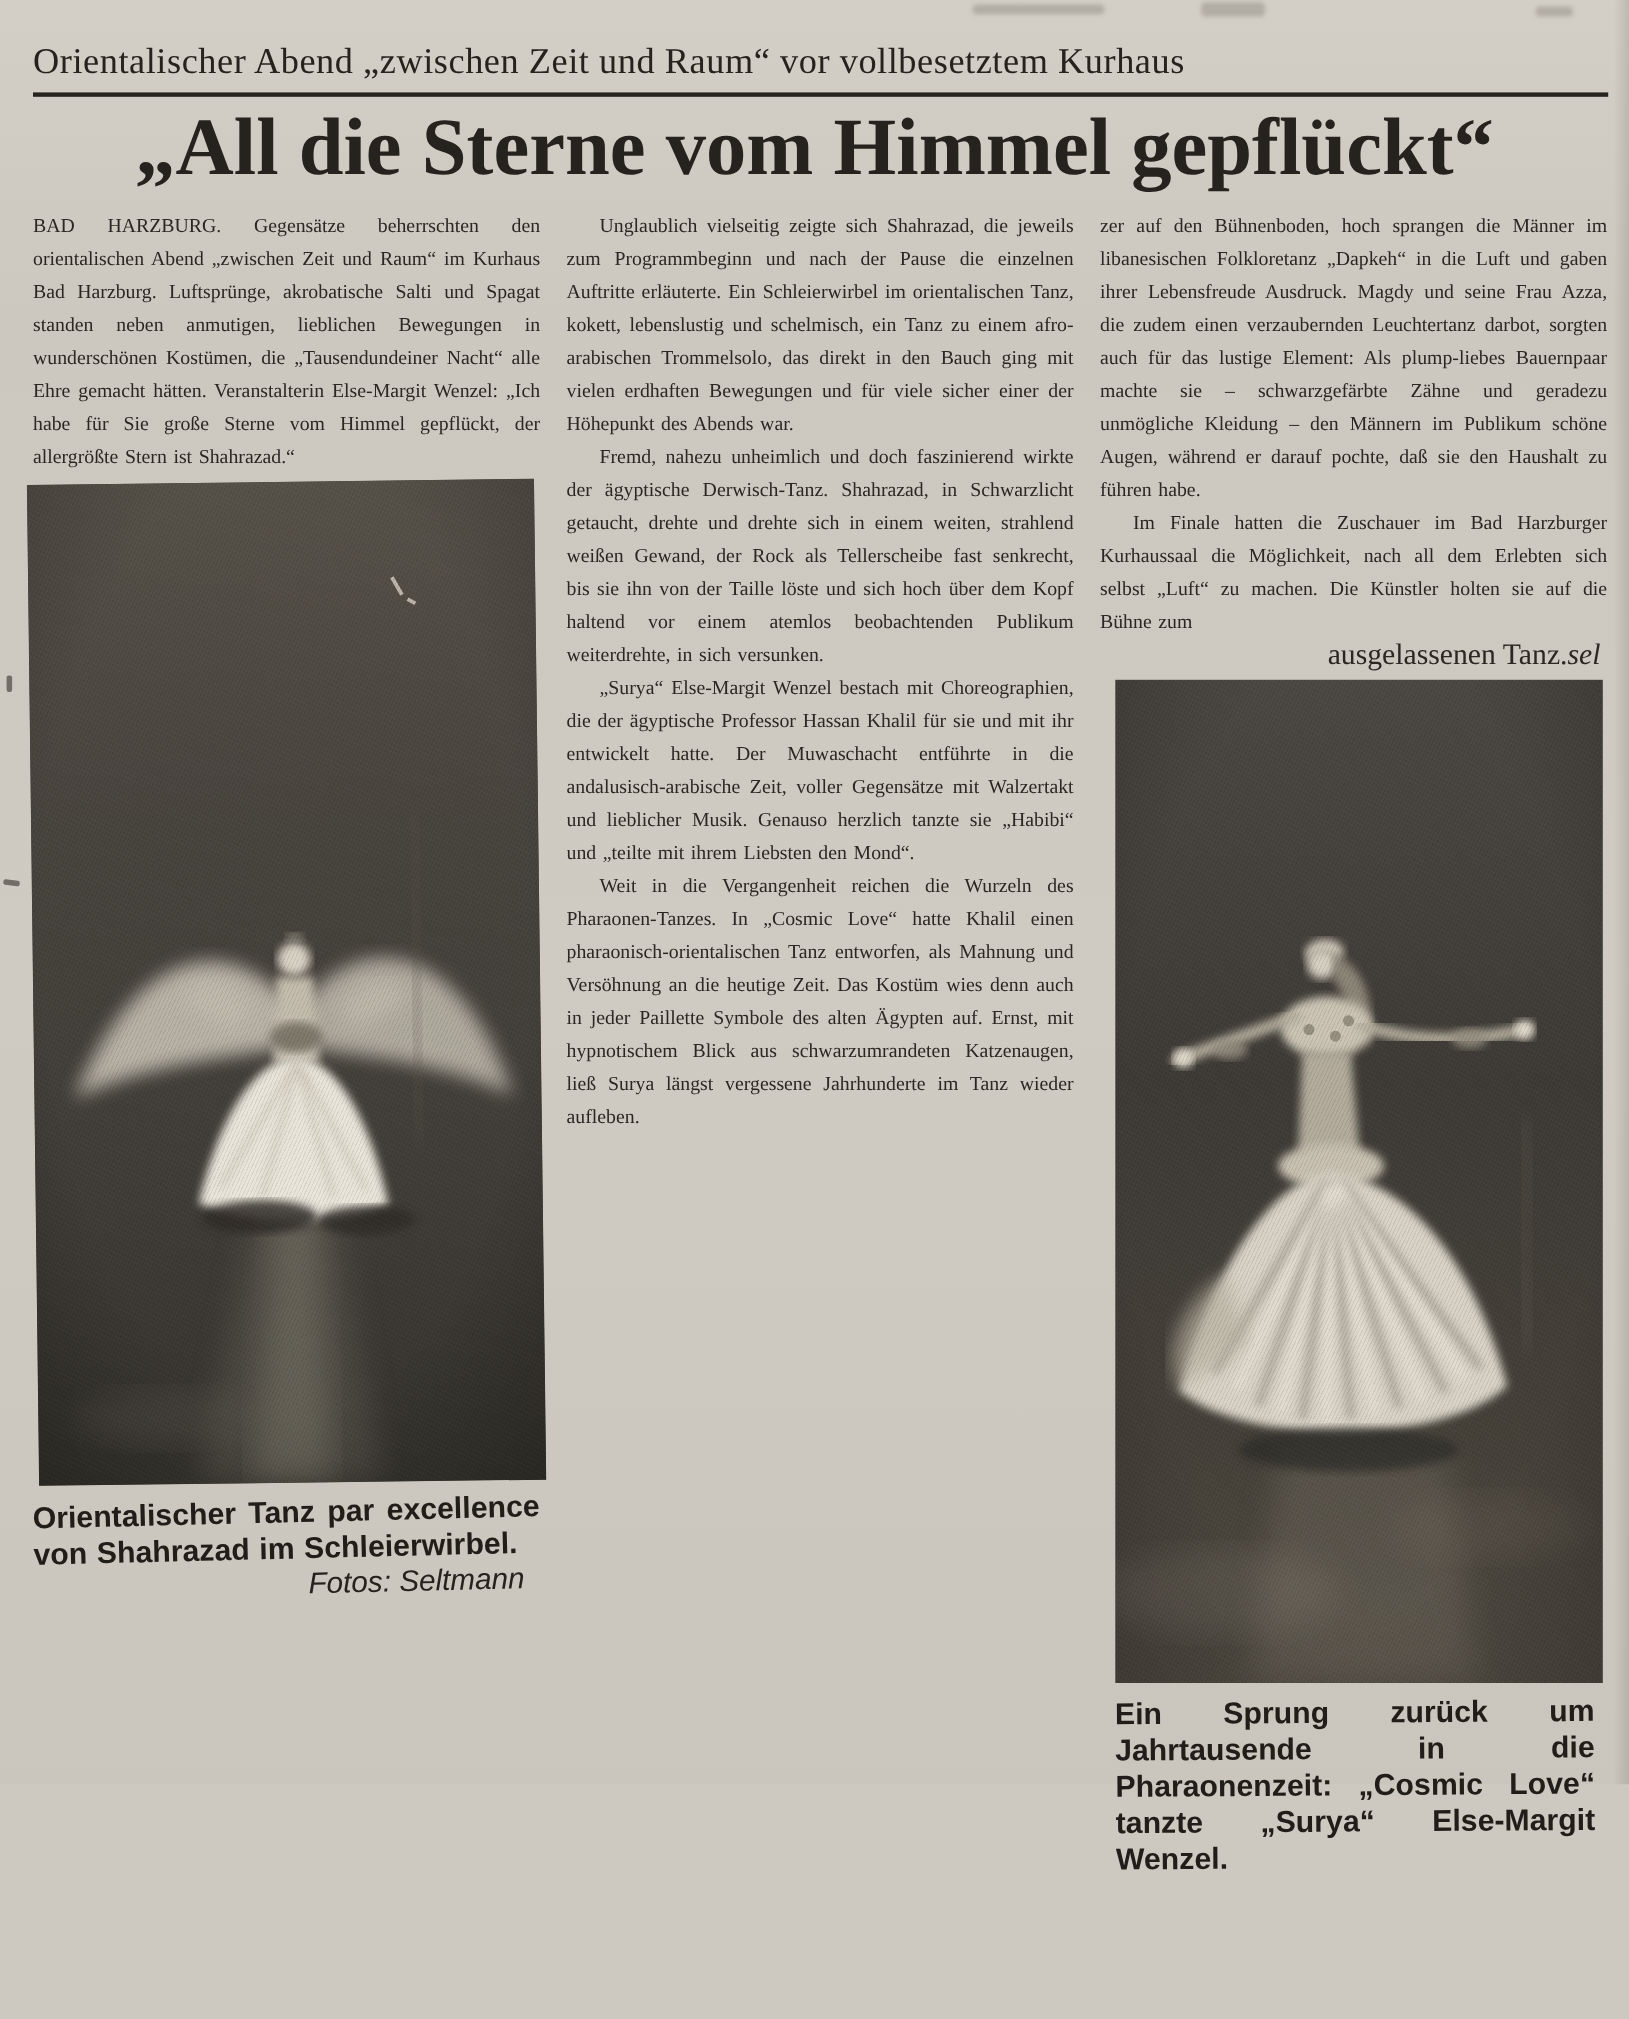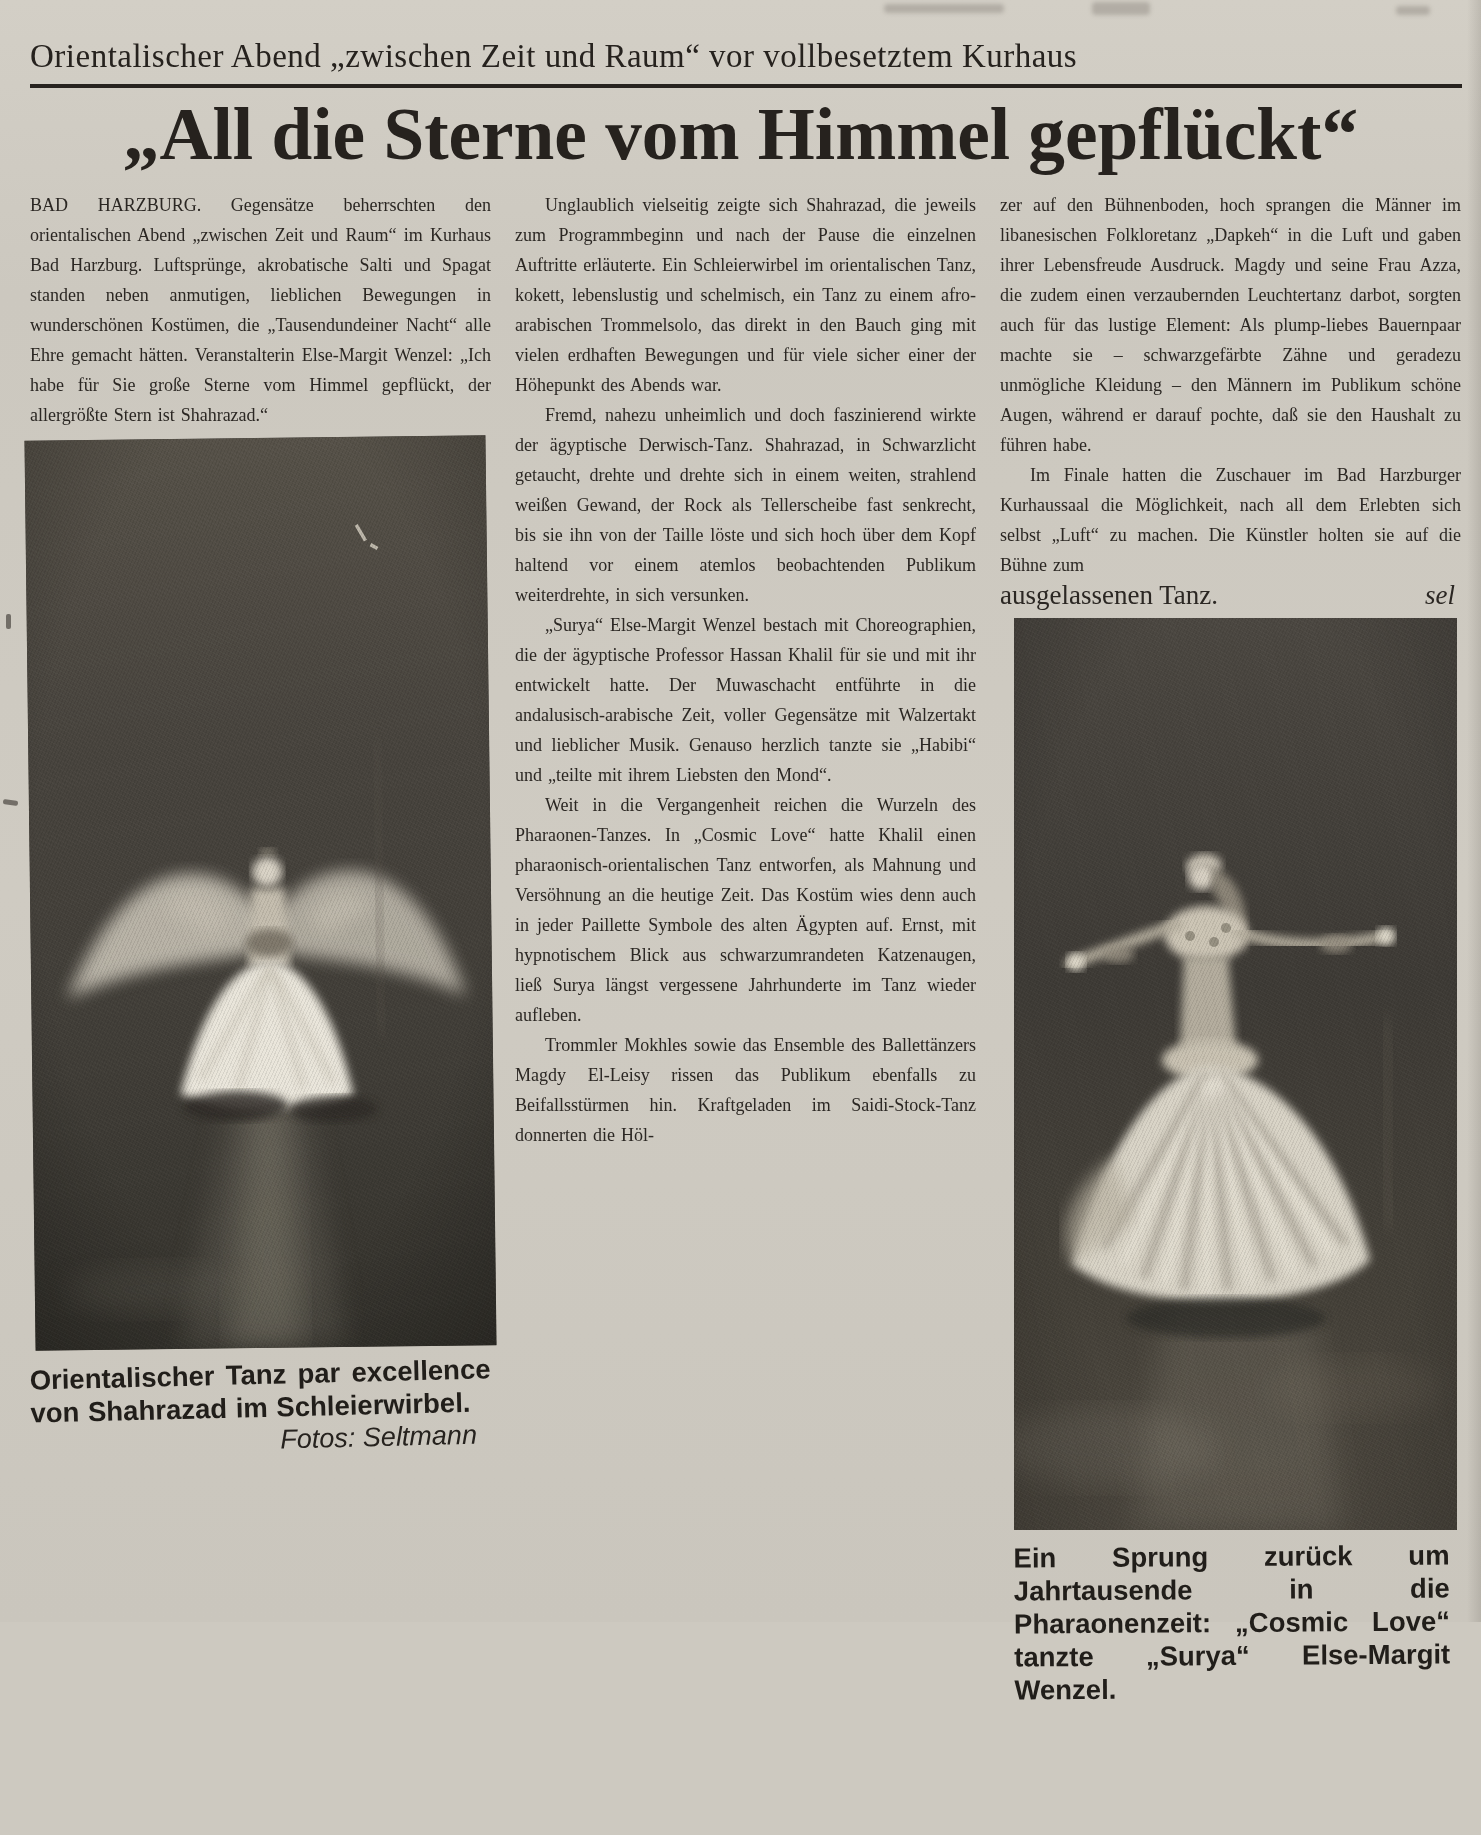--- a/index.html
+++ b/index.html
@@ -44,21 +44,21 @@
     position:absolute;left:30px;top:190px;width:1432px;
     display:flex;gap:24px;align-items:flex-start;
   }
   .col{width:461px;}
   .body-p{
     margin:0;font-size:18px;line-height:30px;text-align:justify;
     word-spacing:1.5px;color:#2b2723;
   }
   .body-p.indent{text-indent:30px;}
   .lastline{
-    display:flex;justify-content:space-between;align-items:baseline;
+    display:flex;justify-content:flex-end;align-items:baseline;
     font-size:27px;line-height:30px;color:#2b2723;
   }
   .sig{font-style:italic;padding-right:6px;}
 
   
   .photo{
     position:relative;overflow:hidden;background:var(--photo_dark,#44403b);
     width:100%;
   }
   .photo svg{display:block;width:100%;height:100%;}
@@ -166,21 +166,20 @@
       <div class="caption caption-left">Orientalischer Tanz par excellence von Shahrazad im Schleierwirbel.</div>
       <div class="credit">Fotos: Seltmann</div>
     </div>
 
     <div class="col">
       <div>
           <p class="body-p indent">Unglaublich vielseitig zeigte sich Shahrazad, die jeweils zum Programmbeginn und nach der Pause die einzelnen Auftritte erläuterte. Ein Schleierwirbel im orientalischen Tanz, kokett, lebenslustig und schelmisch, ein Tanz zu einem afro-arabischen Trommelsolo, das direkt in den Bauch ging mit vielen erdhaften Bewegungen und für viele sicher einer der Höhepunkt des Abends war.</p>
           <p class="body-p indent">Fremd, nahezu unheimlich und doch faszinierend wirkte der ägyptische Derwisch-Tanz. Shahrazad, in Schwarzlicht getaucht, drehte und drehte sich in einem weiten, strahlend weißen Gewand, der Rock als Tellerscheibe fast senkrecht, bis sie ihn von der Taille löste und sich hoch über dem Kopf haltend vor einem atemlos beobachtenden Publikum weiterdrehte, in sich versunken.</p>
           <p class="body-p indent">„Surya“ Else-Margit Wenzel bestach mit Choreographien, die der ägyptische Professor Hassan Khalil für sie und mit ihr entwickelt hatte. Der Muwaschacht entführte in die andalusisch-arabische Zeit, voller Gegensätze mit Walzertakt und lieblicher Musik. Genauso herzlich tanzte sie „Habibi“ und „teilte mit ihrem Liebsten den Mond“.</p>
           <p class="body-p indent">Weit in die Vergangenheit reichen die Wurzeln des Pharaonen-Tanzes. In „Cosmic Love“ hatte Khalil einen pharaonisch-orientalischen Tanz entworfen, als Mahnung und Versöhnung an die heutige Zeit. Das Kostüm wies denn auch in jeder Paillette Symbole des alten Ägypten auf. Ernst, mit hypnotischem Blick aus schwarzumrandeten Katzenaugen, ließ Surya längst vergessene Jahrhunderte im Tanz wieder aufleben.</p>
-          <p class="body-p indent">Trommler Mokhles sowie das Ensemble des Ballettänzers Magdy El-Leisy rissen das Publikum ebenfalls zu Beifallsstürmen hin. Kraftgeladen im Saidi-Stock-Tanz donnerten die Höl-</p>
         </div>
     </div>
 
     <div class="col">
       <div>
           <p class="body-p">zer auf den Bühnenboden, hoch sprangen die Männer im libanesischen Folkloretanz „Dapkeh“ in die Luft und gaben ihrer Lebensfreude Ausdruck. Magdy und seine Frau Azza, die zudem einen verzaubernden Leuchtertanz darbot, sorgten auch für das lustige Element: Als plump-liebes Bauernpaar machte sie – schwarzgefärbte Zähne und geradezu unmögliche Kleidung – den Männern im Publikum schöne Augen, während er darauf pochte, daß sie den Haushalt zu führen habe.</p>
           <p class="body-p indent">Im Finale hatten die Zuschauer im Bad Harzburger Kurhaussaal die Möglichkeit, nach all dem Erlebten sich selbst „Luft“ zu machen. Die Künstler holten sie auf die Bühne zum</p>
         </div>
       <div class="lastline">
         <span>ausgelassenen Tanz.</span>

